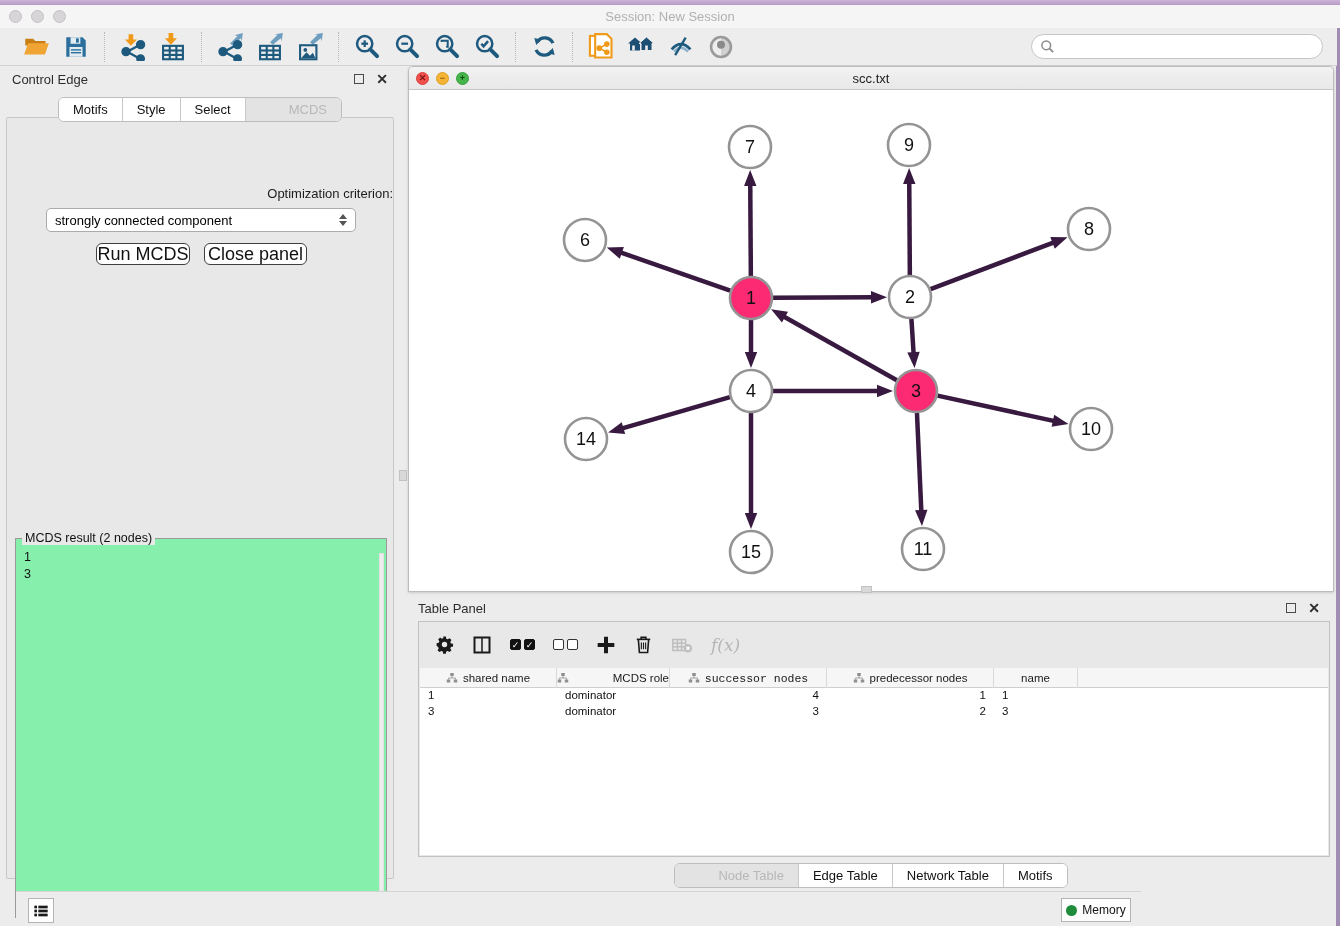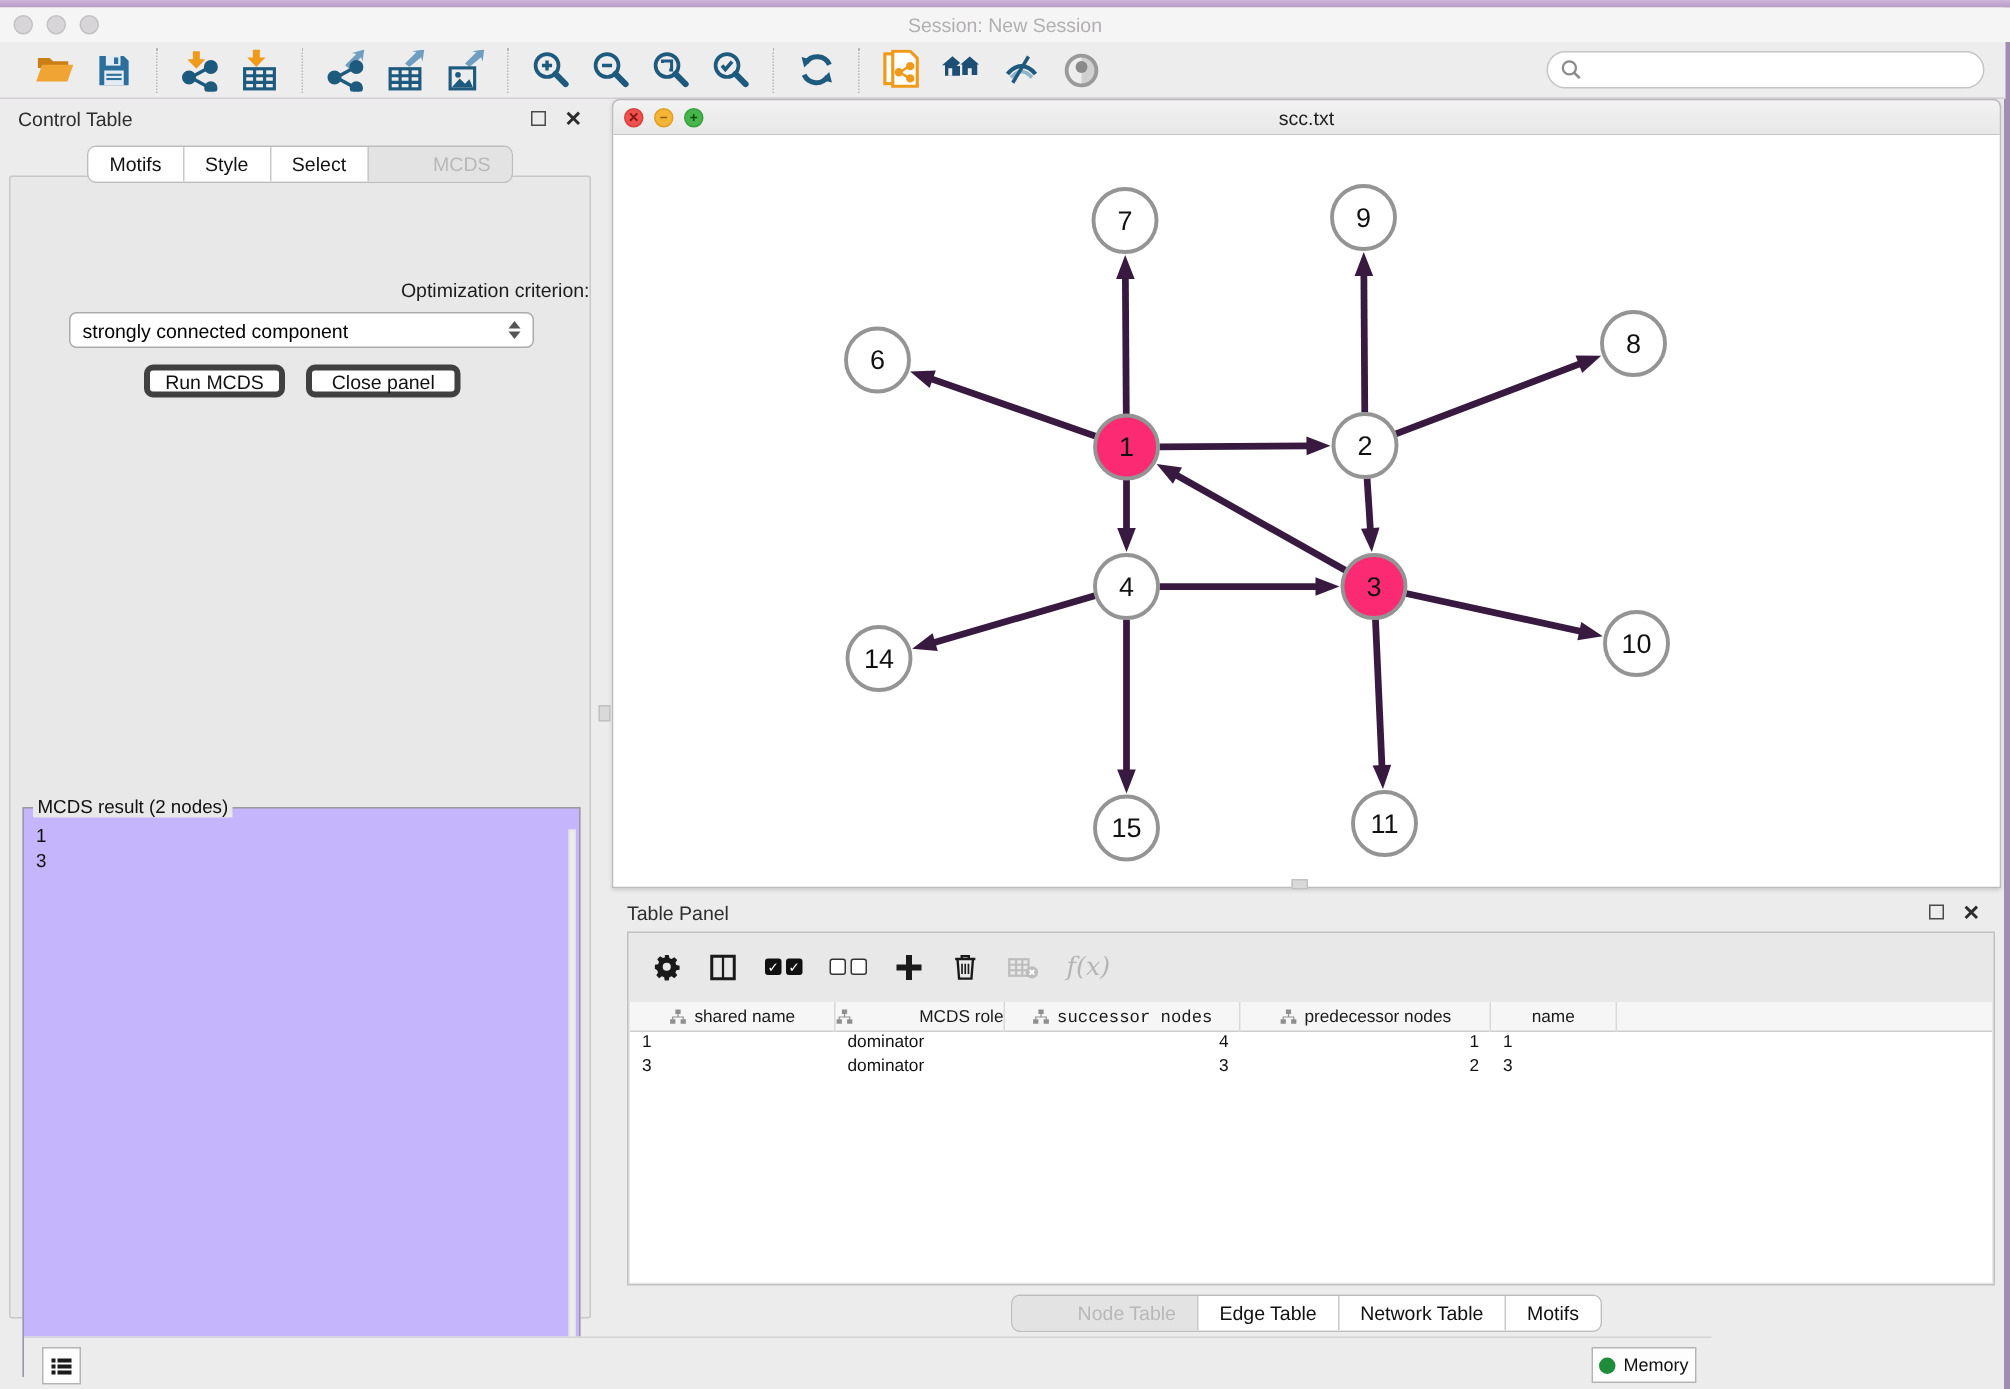--- a/index.html
+++ b/index.html
@@ -34,24 +34,24 @@
   .tab:first-child { border-left:none; }
   .tab.active { background:#e4e3e4; color:#b9b8b9;padding-left:43px; }
   #cp-body { position:absolute; left:6px; top:51px; width:388px; height:762px; background:#e9e8e9; border:1px solid #c9c8c9; border-radius:2px; }
   #opt-label { position:absolute; left:0; top:68px; width:100%; text-align:right; font-size:13px; color:#1c1c1c; }
   #opt-select { position:absolute; left:39px; top:90px; width:310px; height:24px; background:#fff; border:1px solid #ababab; border-radius:5px; display:flex; align-items:center; padding:0 8px; font-size:13px; cursor:pointer; }
   #opt-select .sel-text { flex:1; }
   .updown { display:flex; flex-direction:column; gap:2px; }
   .updown i { width:0; height:0; border-left:4px solid transparent; border-right:4px solid transparent; }
   .updown .up { border-bottom:5px solid #555; }
   .updown .dn { border-top:5px solid #555; }
-  .cp-btn { position:absolute; top:125px; height:22px; background:#fff; border:4px solid #404040; border-radius:6px; font-size:13px; color:#111; display:flex; align-items:center; justify-content:center; cursor:pointer; }
+  .cp-btn { position:absolute; top:125px; height:22px; background:#fff; border:1px solid #404040; border-radius:6px; font-size:18px; color:#111; display:flex; align-items:center; justify-content:center; cursor:pointer; }
   #run-btn { left:89px; width:94px; }
   #closepanel-btn { left:197px; width:103px; }
-  #mcds-result { position:absolute; left:8px; top:420px; width:372px; height:380px; background:#c4b5fd; border:1px solid #9a9a9a; }
+  #mcds-result { position:absolute; left:8px; top:420px; width:372px; height:380px; background:#86efac; border:1px solid #9a9a9a; }
   #mcds-legend { position:absolute; left:6px; top:-8px; background:#e9e8e9; font-size:12.5px; color:#111; padding:0 3px; }
   #mcds-list { padding:10px 0 0 8px; font-size:12.5px; color:#111; line-height:17px; }
   #mcds-scroll { position:absolute; right:2px; top:14px; width:5px; height:358px; background:#ededed; border:1px solid #e2e2e2; }
 
   
   #net-window { left:408px; top:66px; width:926px; height:526px; background:#fff; border:1px solid #bcbcbc; border-radius:5px 5px 0 0; box-shadow:0 1px 3px rgba(0,0,0,.15); }
   #net-titlebar { height:23px; background:linear-gradient(#f3f2f3,#e9e8e9); border-bottom:1px solid #c6c6c6; border-radius:5px 5px 0 0; display:flex; align-items:center; position:relative; }
   .traffic { width:13px; height:13px; border-radius:50%; margin-left:7px; display:flex; align-items:center; justify-content:center; font-size:9px; font-weight:bold; cursor:pointer; }
   .traffic.red { background:#f1514d; border:1px solid #d8403c; color:#7e1512; }
   .traffic.yellow { background:#f6b434; border:1px solid #dd9f27; color:#8a5d07; }
@@ -272,21 +272,21 @@
             <circle cx="10" cy="10" r="7" stroke-width="2.4"></circle>
             <line x1="15" y1="15" x2="21" y2="21" stroke-width="2.8"></line>
           </svg>
         <input placeholder="" style="">
       </div>
     </div>
   </div>
 
   <div id="control-panel" class="abs">
     <div class="panel-head">
-      <span class="panel-title">Control Table</span>
+      <span class="panel-title">Control Edge</span>
       <span class="spacer"></span>
       <span class="float-btn"></span>
       <span class="close-btn">✕</span>
     </div>
     <div id="cp-tabs">
         <div class="tabstrip" id="cp-tabstrip">
           <div class="tab">Motifs</div>
           <div class="tab">Style</div>
           <div class="tab">Select</div>
           <div class="tab active">MCDS</div>

